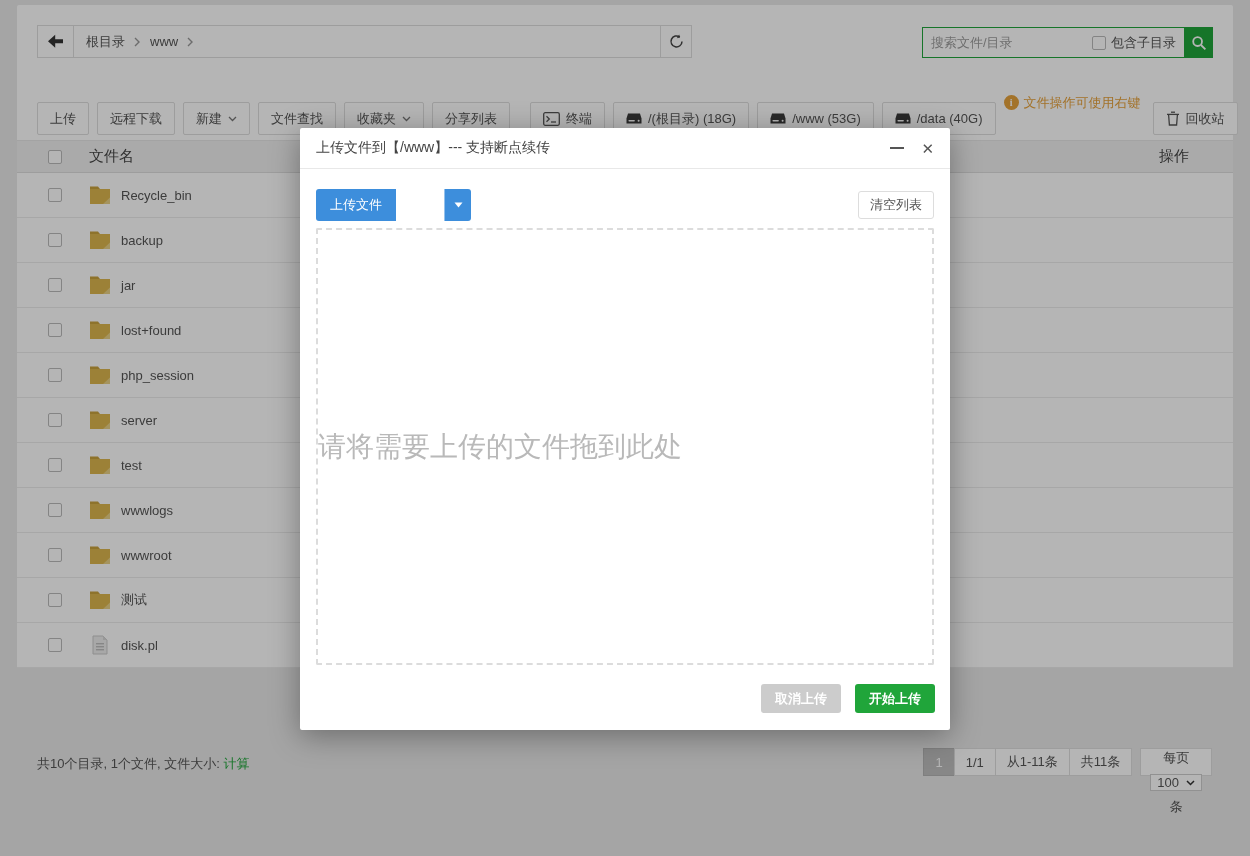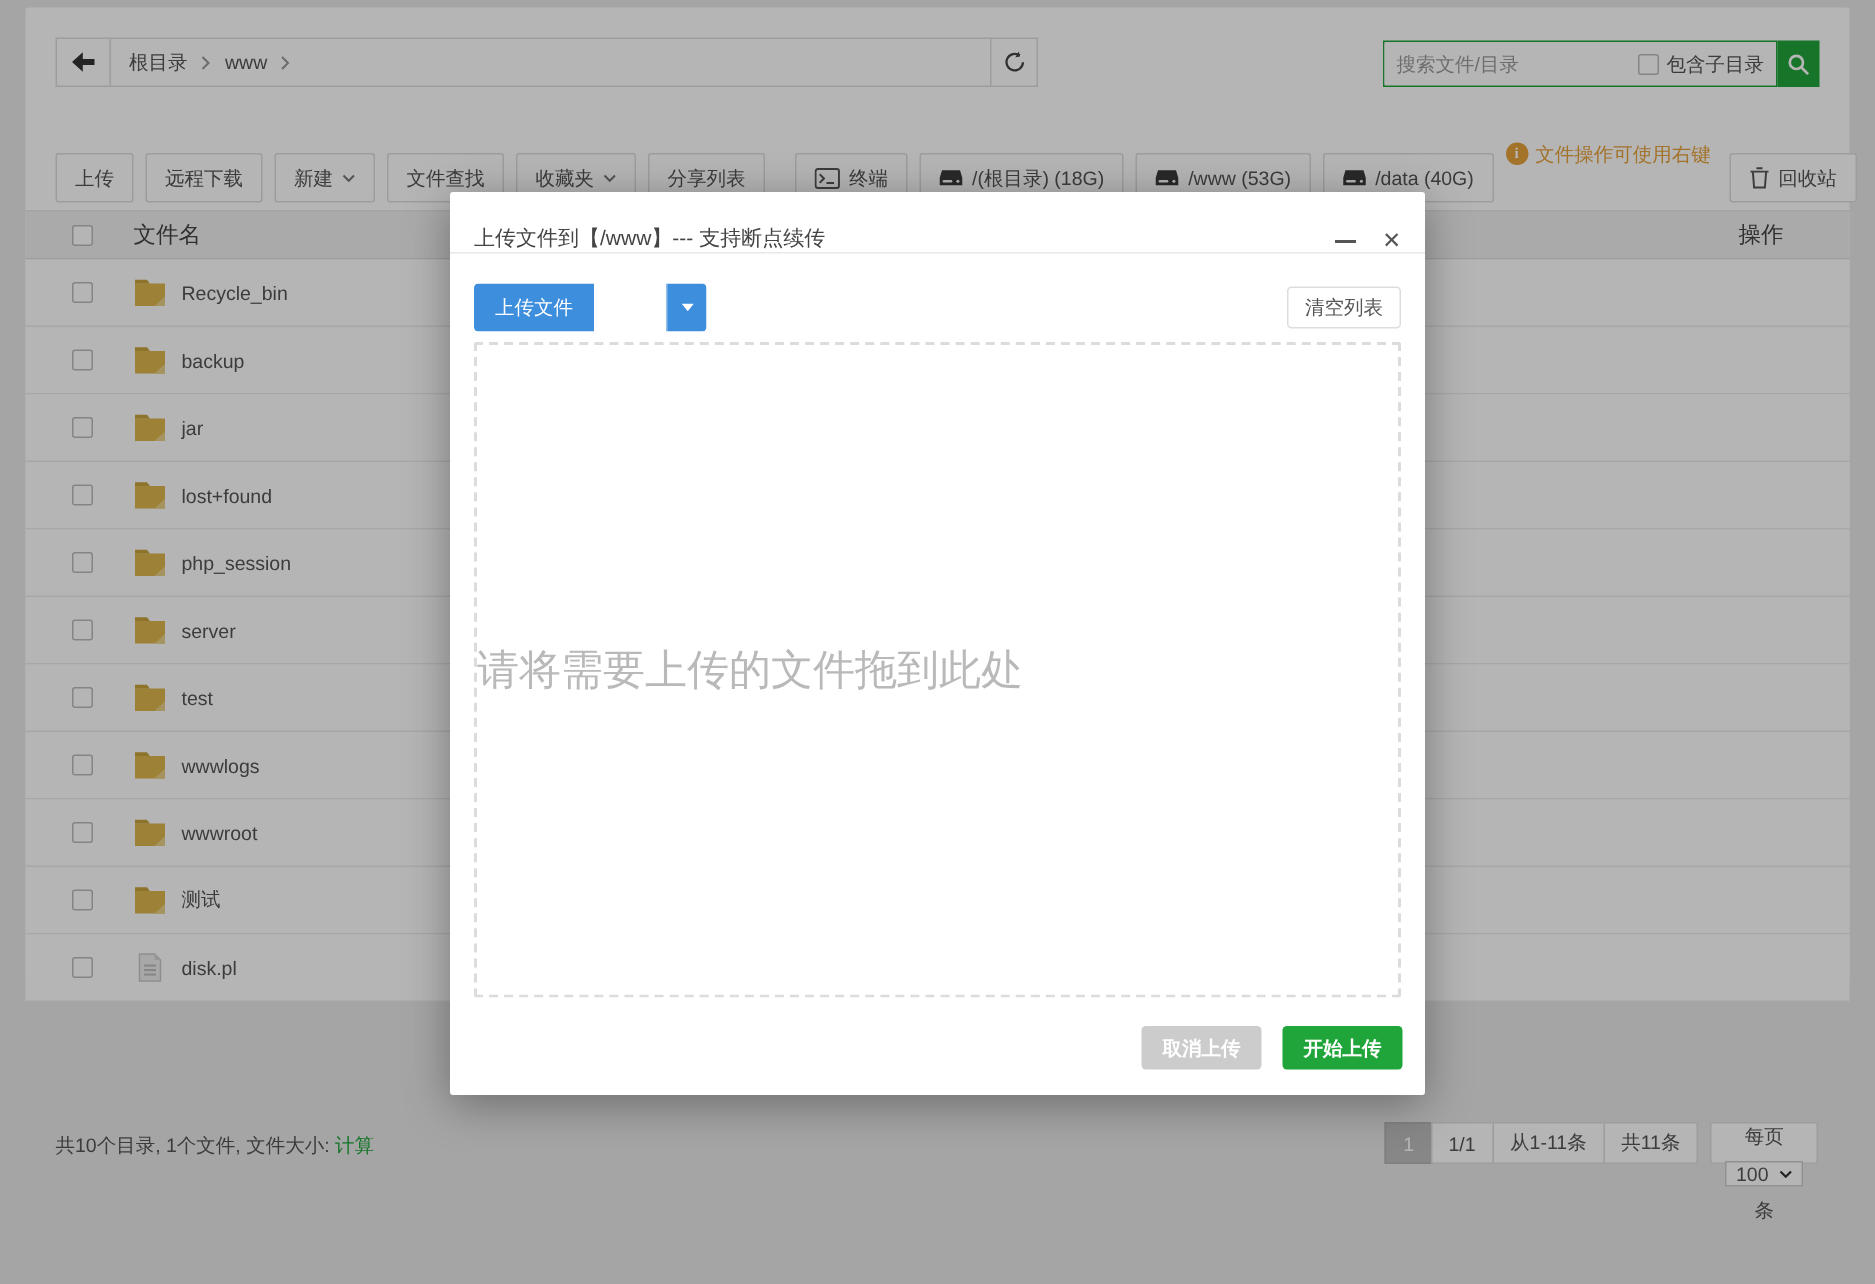--- a/index.html
+++ b/index.html
@@ -52,21 +52,21 @@
   .pbox { height:28px; display:flex; align-items:center; padding:0 11px; border:1px solid #ddd; background:#fff; margin-left:-1px; }
   .pbox.active { background:#bfbfbf; border-color:#b3b3b3; color:#fff; cursor:default; }
   .pergroup { height:28px; display:flex; align-items:center; gap:7px; padding:0 9px; border:1px solid #ddd; background:#fff; margin-left:8px;flex-direction:column; }
   .perselect { height:21px; border:1px solid #ccc; display:flex; align-items:center; gap:7px; padding:0 6px; cursor:pointer; background:#fff; }
 
   
   .dim { position:absolute; inset:0; background:rgba(0,0,0,0.29); z-index:40; }
 
   
   .modal { position:absolute; left:300px; top:128px; width:650px; height:602px; background:#fff; z-index:60; border-radius:2px; box-shadow:0 6px 30px rgba(0,0,0,0.35); }
-  .m-head { height:41px; border-bottom:1px solid #e8e8e8; display:flex; align-items:flex-end; padding:0 16px; }
+  .m-head { height:41px; border-bottom:1px solid #e8e8e8; display:flex; align-items:center; padding:0 16px; }
   .m-title { font-size:14px; color:#444; }
   .m-ctrls { margin-left:auto; display:flex; align-items:center; gap:17px; }
   .m-min { width:14px; height:2px; background:#555; cursor:pointer; }
   .m-close { font-size:15px; color:#555; cursor:pointer; line-height:1; }
   .split { position:absolute; left:16px; top:61px; display:inline-flex; height:32px; border-radius:3px; overflow:hidden; cursor:pointer;gap:48px; }
   .split-main { background:#3d8edc; color:#fff; padding:0 14px; font-size:13px; display:flex; align-items:center; }
   .split-caret { width:27px; background:#3d8edc; border-left:1px solid rgba(255,255,255,0.45); display:flex; align-items:center; justify-content:center; }
   .clear-btn { position:absolute; right:16px; top:63px; height:28px; border:1px solid #ddd; border-radius:3px; background:#fff; font-size:13px; color:#555; padding:0 11px; display:flex; align-items:center; cursor:pointer; }
   .dropzone { position:absolute; left:16px; right:16px; top:100px; height:437px; border:2px dashed #dcdcdc; border-radius:2px; display:flex; align-items:center; justify-content:flex-start; }
   .drop-text { font-size:28px; color:#b9b9b9; }

